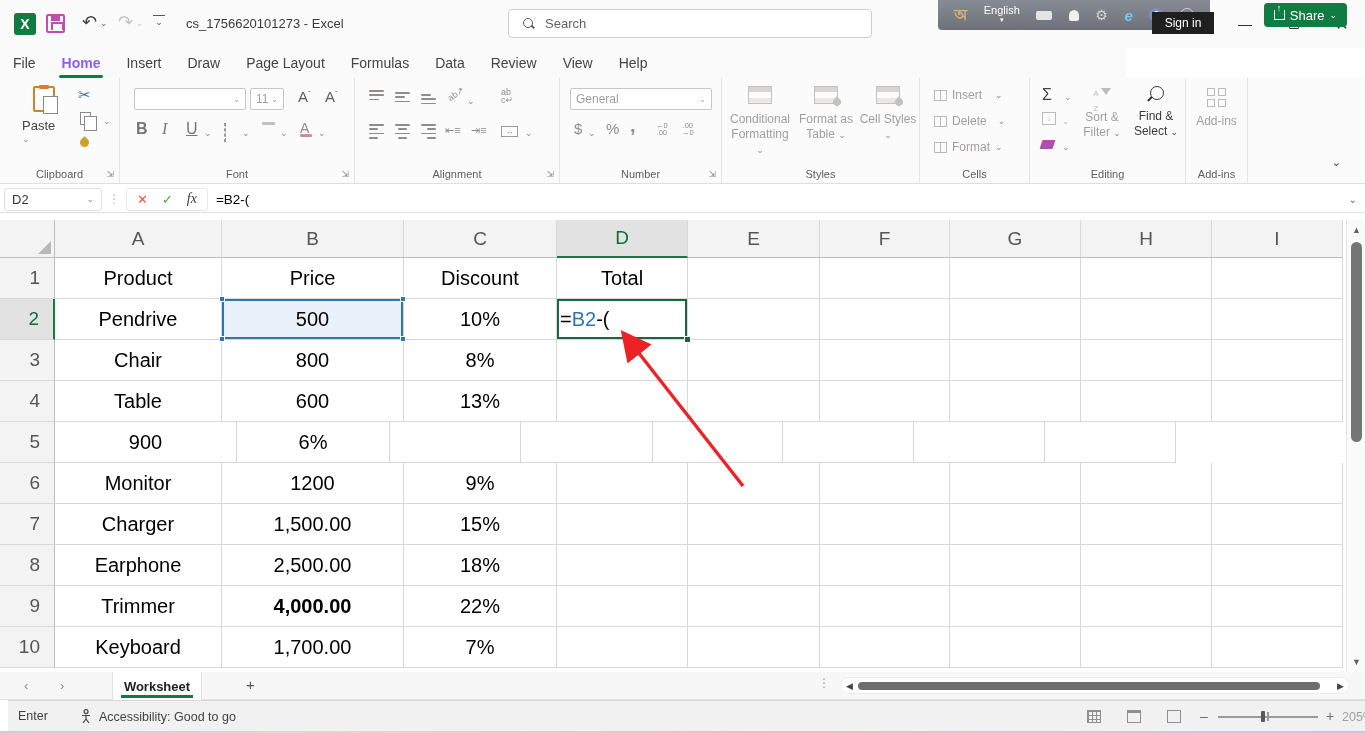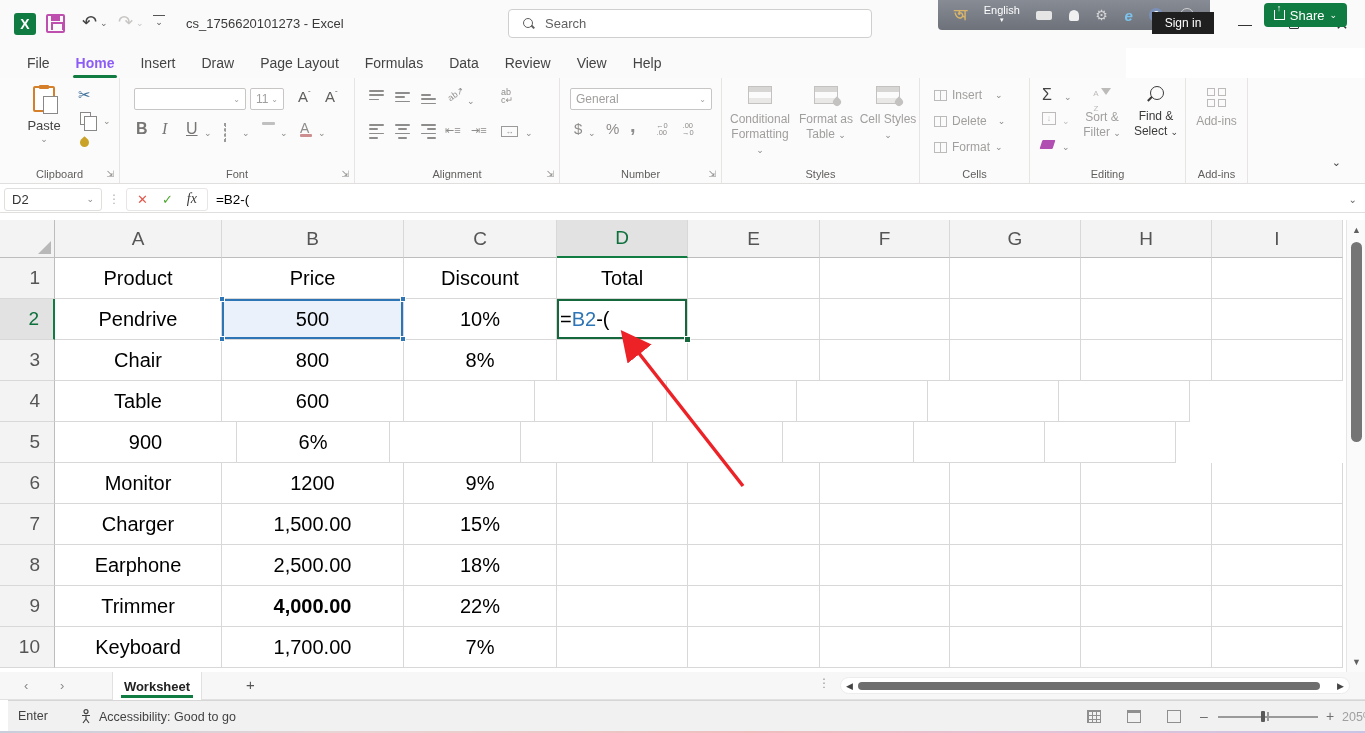--- a/index.html
+++ b/index.html
@@ -30,40 +30,40 @@
 #langbar .gear{font-size:14px;color:#D5D5D5}
 #langbar .ie{font-size:15px;font-style:italic;font-weight:bold;color:#7CC4EF}
 #langbar .helpq{width:14px;height:14px;border-radius:50%;background:#7A90B8;color:#fff;font-size:10px;display:flex;align-items:center;justify-content:center}
 #langbar .mini{width:14px;height:14px;border-radius:50%;border:1px solid #D0D0D0;color:#E0E0E0;font-size:9px;display:flex;align-items:center;justify-content:center}
 #signin-tip{position:absolute;left:1152px;top:12px;width:62px;height:22px;background:#1F1F1F;color:#fff;font-size:12px;display:flex;align-items:center;justify-content:center;z-index:5}
 .winbtn{position:absolute;top:13px;width:46px;height:22px;display:flex;align-items:center;justify-content:center;color:#333;font-size:14px}
 .restore-glyph{width:10px;height:10px;border:1.2px solid #333;border-radius:1px;position:relative}
 .restore-glyph:before{content:"";position:absolute;left:2px;top:-4px;width:10px;height:10px;border-top:1.2px solid #333;border-right:1.2px solid #333}
 
 
-#tabrow{position:absolute;left:0;top:48px;width:1126px;height:30px;background:#FAFAFA;display:flex;align-items:center;padding-left:14px}
+#tabrow{position:absolute;left:0;top:48px;width:1126px;height:30px;background:#FAFAFA;display:flex;align-items:center;}
 .rtab{font-size:14px;color:#444;padding:0 13px;height:30px;display:flex;align-items:center;position:relative}
 .rtab.active{font-weight:bold;color:#8b5cf6}
 .rtab.active:after{content:"";position:absolute;left:10px;right:10px;bottom:0;height:3px;background:#107C41;border-radius:2px}
 #share-btn{position:absolute;right:18px;top:3px;height:24px;background:#107C41;border-radius:4px;color:#fff;font-size:13px;display:flex;align-items:center;gap:5px;padding:0 10px}
 #share-btn .caret{font-size:9px}
 .shareico{width:11px;height:10px;border:1.3px solid #fff;border-top:none;position:relative}
 .shareico:before{content:"↑";position:absolute;left:2px;top:-7px;font-size:9px;color:#fff}
 
 
 #ribbon{position:absolute;left:0;top:78px;width:1365px;height:106px;background:#FBFBFB;border-bottom:1px solid #E1DFDD;display:flex}
 .rgroup{position:relative;height:100%;border-right:1px solid #E7E5E3;flex:none}
 .glabel{position:absolute;bottom:3px;left:0;right:0;text-align:center;font-size:11px;color:#605E5C}
 .launcher{position:absolute;bottom:4px;right:5px;font-size:9px;color:#8A8886}
 .combo{background:#fff;border:1px solid #C8C6C4;border-radius:2px;height:22px;display:flex;align-items:center;justify-content:space-between;padding:0 5px;font-size:12px;color:#A19F9D}
 .combo .caret{font-size:8px;color:#A19F9D}
 .caret{font-size:9px;color:#8A8886}
 
 #g-clip{width:120px}
-.pastebtn{position:absolute;left:22px;top:8px;width:44px;text-align:center}
+.pastebtn{position:absolute;left:22px;top:8px;width:44px;}
 .clipico{width:22px;height:26px;border:2px solid #D57F2A;border-radius:2px;margin:0 auto;position:relative;background:#fff}
 .clipico:before{content:"";position:absolute;left:4px;top:-3px;width:10px;height:4px;background:#D57F2A;border-radius:1px}
 .clipico:after{content:"";position:absolute;right:-5px;bottom:-4px;width:13px;height:16px;background:#fff;border:1.5px solid #8A8886}
 .pastebtn .lbl{font-size:13px;color:#444;margin-top:6px}
 .pastebtn .caret{display:block;margin-top:1px}
 .cutico{position:absolute;left:78px;top:8px;color:#41719C;font-size:15px}
 .copyico{position:absolute;left:80px;top:34px;width:11px;height:13px;border:1.5px solid #8A8886;background:#fff}
 .copyico:before{content:"";position:absolute;left:3px;top:3px;width:11px;height:13px;border:1.5px solid #8A8886;background:#fff}
 .fpico{position:absolute;left:80px;top:60px;width:9px;height:9px;background:#C9A227;border-radius:0 50% 50% 50%;transform:rotate(45deg)}
 .smallcaret-clip{position:absolute;left:103px;top:38px}
@@ -482,20 +482,21 @@
         <div class="cell" style="width: 132px;"></div>
         <div class="cell" style="width: 130px;"></div>
         <div class="cell" style="width: 131px;"></div>
         <div class="cell" style="width: 131px;"></div>
         <div class="cell" style="width: 131px;"></div>
       </div>
       <div class="grow">
         <div class="rowh">4</div>
         <div class="cell" style="width: 167px;">Table</div>
         <div class="cell" style="width: 182px;">600</div>
+        <div class="cell" style="width: 153px;">13%</div>
         <div class="cell" style="width: 131px;"></div>
         <div class="cell" style="width: 132px;"></div>
         <div class="cell" style="width: 130px;"></div>
         <div class="cell" style="width: 131px;"></div>
         <div class="cell" style="width: 131px;"></div>
         <div class="cell" style="width: 131px;"></div>
       </div>
       <div class="grow">
         <div class="rowh">5</div>
         <div class="cell" style="width: 182px;">900</div>

